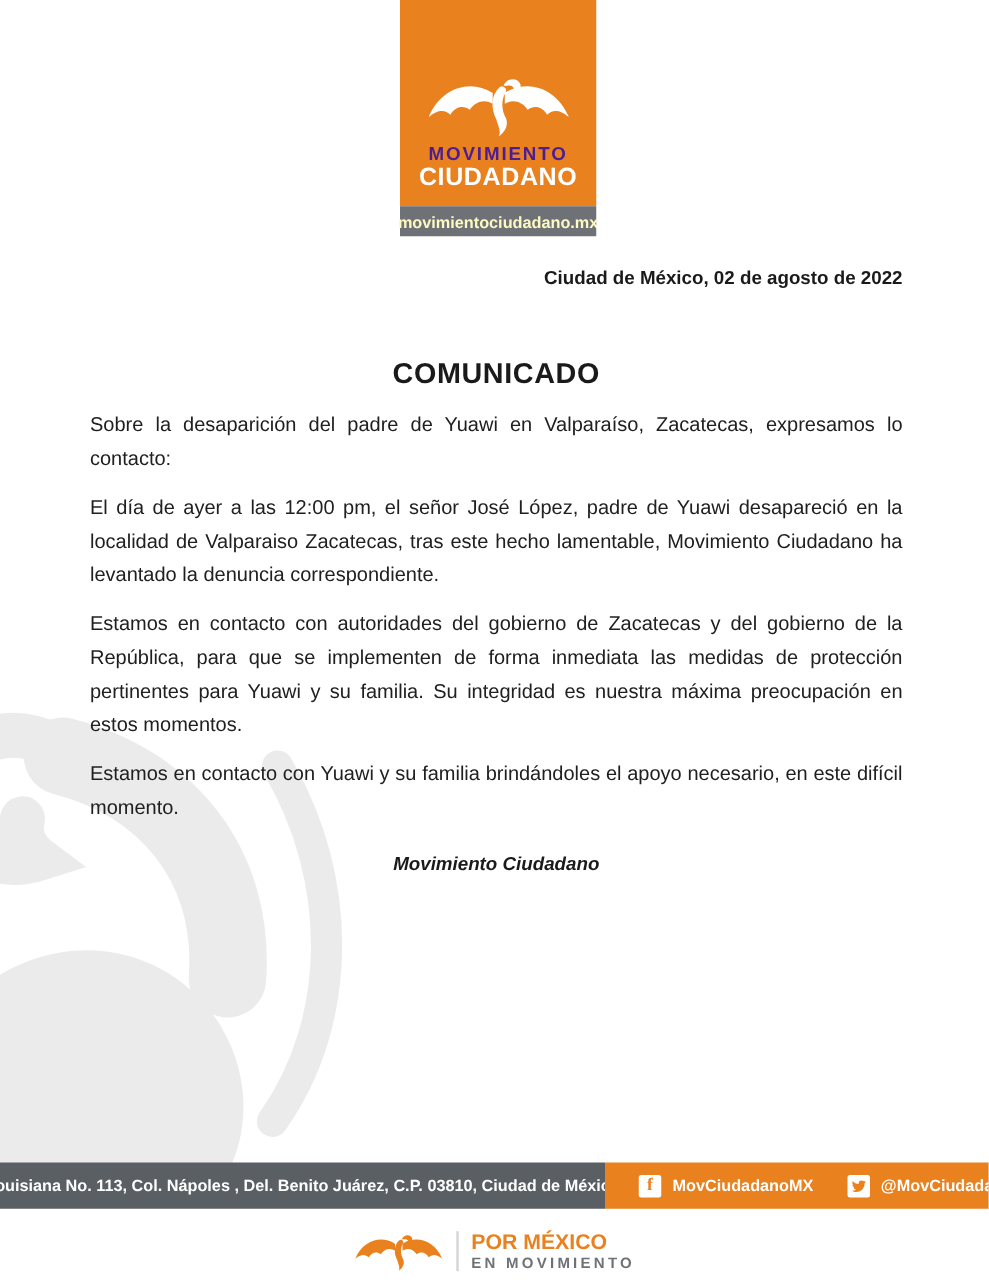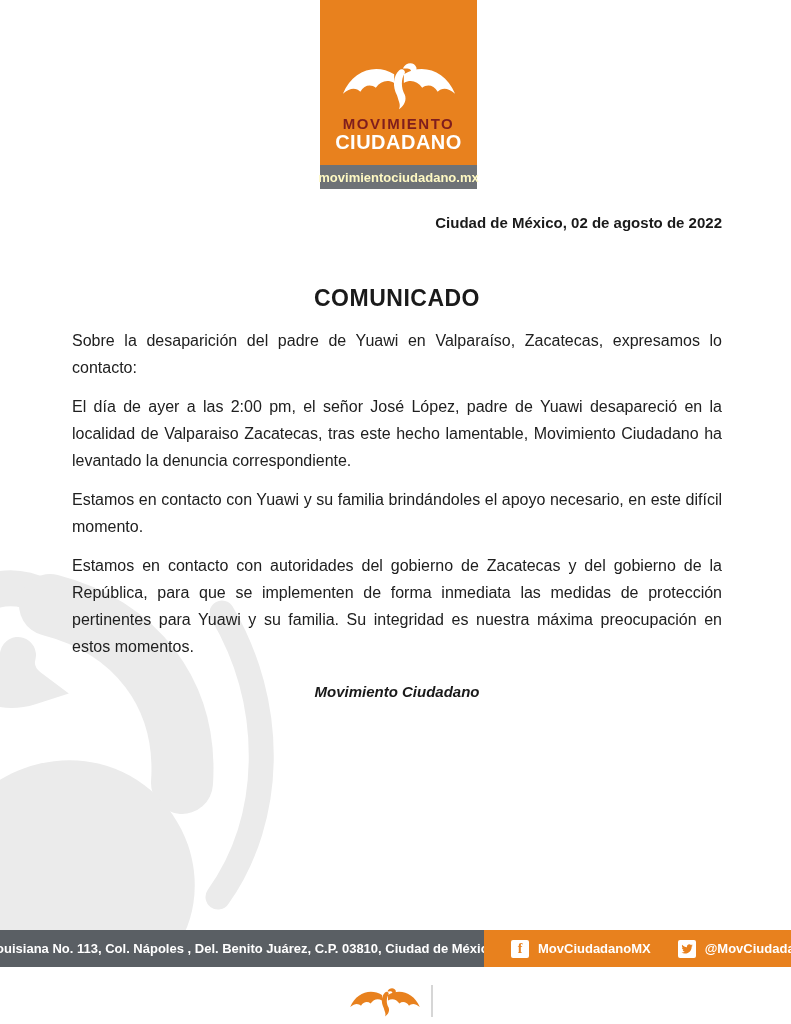--- a/index.html
+++ b/index.html
@@ -13,21 +13,21 @@
   }
   
   .logo-block{position:absolute;left:320px;top:0;width:157px;}
   .logo-orange{
     background:#E8811E;
     height:165px;
     display:flex;flex-direction:column;align-items:center;justify-content:flex-end;
     padding-bottom:12px;box-sizing:border-box;
   }
   .logo-bird{width:116px;height:52px;margin-bottom:6px;}
-  .logo-name1{color:#7f1d1d;font-weight:bold;font-size:15px;letter-spacing:1.5px;line-height:16px;}
+  .logo-name1{color:#4c1d95;font-weight:bold;font-size:15px;letter-spacing:1.5px;line-height:16px;}
   .logo-name2{color:#fff;font-weight:bold;font-size:20px;letter-spacing:0.5px;line-height:21px;text-align:center;}
   .logo-strip{
     background:#6E7276;height:24px;
     display:flex;align-items:center;justify-content:center;
     color:#fef9c3;font-weight:bold;font-size:13px;
   }
   
   .watermark{position:absolute;left:-70px;top:535px;width:400px;height:410px;z-index:0;}
   
   .dateline{
@@ -103,23 +103,23 @@
     </div>
     <div class="logo-strip">movimientociudadano.mx</div>
   </div>
 
   <div class="dateline">Ciudad de México, 02 de agosto de 2022</div>
 
   <div class="doc-title">COMUNICADO</div>
 
   <div class="doc-body">
     <p>Sobre la desaparición del padre de Yuawi en Valparaíso, Zacatecas, expresamos lo contacto:</p>
-    <p>El día de ayer a las 2:00 pm, el señor José López, padre de Yuawi desapareció en la localidad de Valparaiso Zacatecas, tras este hecho lamentable, Movimiento Ciudadano ha levantado la denuncia correspondiente.</p>
+    <p>El día de ayer a las 12:00 pm, el señor José López, padre de Yuawi desapareció en la localidad de Valparaiso Zacatecas, tras este hecho lamentable, Movimiento Ciudadano ha levantado la denuncia correspondiente.</p>
+    <p>Estamos en contacto con autoridades del gobierno de Zacatecas y del gobierno de la República, para que se implementen de forma inmediata las medidas de protección pertinentes para Yuawi y su familia. Su integridad es nuestra máxima preocupación en estos momentos.</p>
     <p>Estamos en contacto con Yuawi y su familia brindándoles el apoyo necesario, en este difícil momento.</p>
-    <p>Estamos en contacto con autoridades del gobierno de Zacatecas y del gobierno de la República, para que se implementen de forma inmediata las medidas de protección pertinentes para Yuawi y su familia. Su integridad es nuestra máxima preocupación en estos momentos.</p>
     <div class="signature">Movimiento Ciudadano</div>
   </div>
 
   <div class="footer-bar">
     <div class="footer-address">Louisiana No. 113, Col. Nápoles , Del. Benito Juárez,  C.P. 03810, Ciudad de México</div>
     <div class="footer-social">
       <div class="social-item">
         <span class="social-icon">
           <span class="fb-glyph">f</span>
         </span>
@@ -139,15 +139,19 @@
   <div class="bottom-logo">
     <svg class="bottom-bird" viewBox="0 0 120 52" xmlns="http://www.w3.org/2000/svg" aria-hidden="true">
       <g fill="#E8811E">
         <path d="M55,16 C36,4 12,12 2,36 C10,29 16,30 20,34 C24,27 31,26 36,30 C41,23 48,21 55,25 Z"></path>
         <path d="M65,16 C84,4 108,12 118,36 C110,29 104,30 100,34 C96,27 89,26 84,30 C79,23 72,21 65,25 Z"></path>
         <path d="M60,12 C54,18 53,28 58,38 C60,45 62,48 60,52 C66,48 68,42 66,37 C62,30 62,21 66,15 C67,12 63,9 60,12 Z"></path>
         <path d="M64,10 C67,3 76,3 78,9 C79,14 74,17 71,15 C74,13 72,9 67,10 Z"></path>
       </g>
     </svg>
     <div class="bottom-divider"></div>
+    <div>
+      <div class="bottom-line1">POR MÉXICO</div>
+      <div class="bottom-line2">EN MOVIMIENTO</div>
+    </div>
   </div>
 
 </div>
 
 </body></html>

